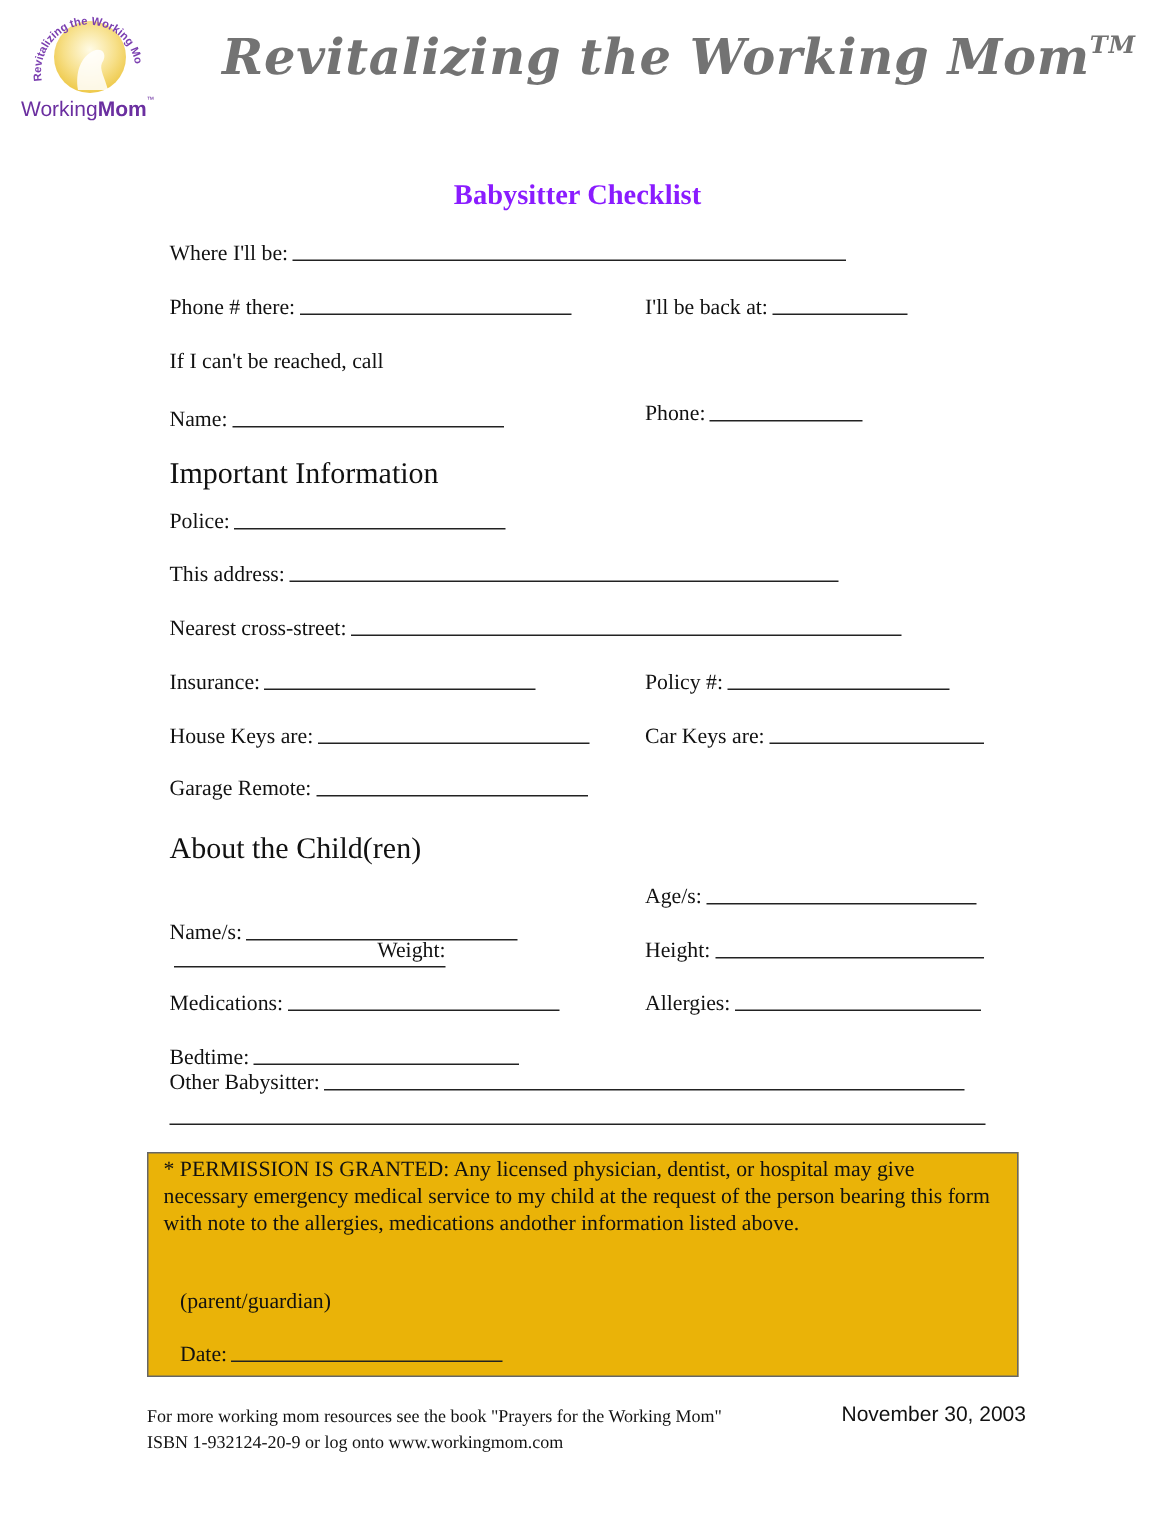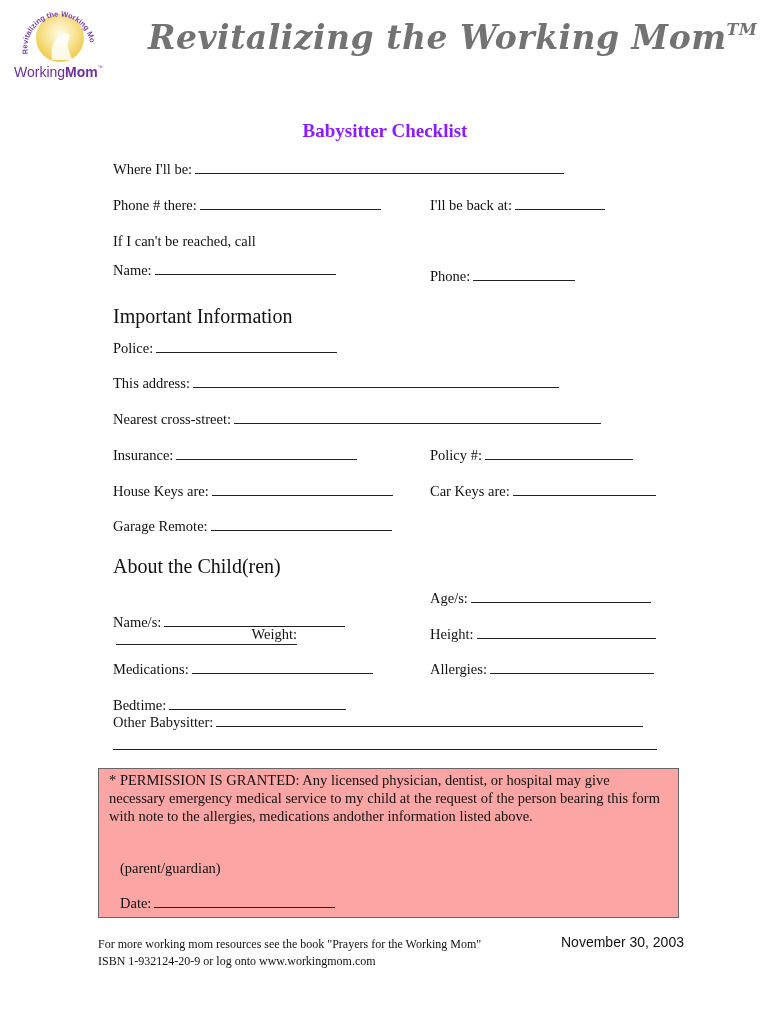--- a/index.html
+++ b/index.html
@@ -11,21 +11,21 @@
                font-size:14px; color:#6b2fa0; white-space:nowrap; }
   .logo-text b { font-weight:bold; }
   .logo-tm { font-size:5px; vertical-align:top; }
   .banner { left:148px; top:18px; font-family:"DejaVu Serif", serif; font-style:italic; font-weight:bold;
             font-size:33px; color:#737373; letter-spacing:0.5px; white-space:nowrap; }
   .banner sup { font-size:16px; vertical-align:top; position:relative; top:2px; }
   .title { left:0; width:770px; top:120px; text-align:center; font-weight:bold; font-size:19px; color:#8a1cff; }
   .row { position:absolute; font-size:14.5px; white-space:nowrap; display:flex; align-items:flex-end; }
   .line { display:inline-block; border-bottom:1.3px solid #222; height:1px; margin-left:3px; margin-bottom:4px; }
   .heading { position:absolute; font-weight:normal; font-size:20px; }
-  .permission { left:98px; top:768px; width:581px; height:150px; background:#fca5a5;
+  .permission { left:98px; top:768px; width:581px; height:150px; background:#eab308;
                 border:1px solid #666; box-sizing:border-box; }
   .perm-text { position:absolute; left:10px; top:2px; width:560px; font-size:14.5px; line-height:18px; }
   .footer { left:98px; top:936px; font-size:12px; line-height:16.5px; }
   .date { left:561px; top:934px; font-family:"Liberation Sans","DejaVu Sans",sans-serif; font-size:14px; }
 </style>
 </head>
 <body>
 
 <div class="abs logo">
   <svg width="104" height="62" viewBox="0 0 104 62">
@@ -61,21 +61,21 @@
 </div>
 <div class="row" style="left:430px;top:197px;">
   <span>I'll be back at:</span>
     <span class="line" style="width:90px"></span>
 </div>
 
 <div class="row" style="left:113px;top:233px;">
   <span>If I can't be reached, call</span>
 </div>
 
-<div class="row" style="left:113px;top:262px;">
+<div class="row" style="left:113px;top:272px;">
   <span>Name:</span>
     <span class="line" style="width:181px"></span>
 </div>
 <div class="row" style="left:430px;top:268px;">
   <span>Phone:</span>
     <span class="line" style="width:102px"></span>
 </div>
 
 <div class="heading" style="left:113px;top:305px;">Important Information</div>
 

